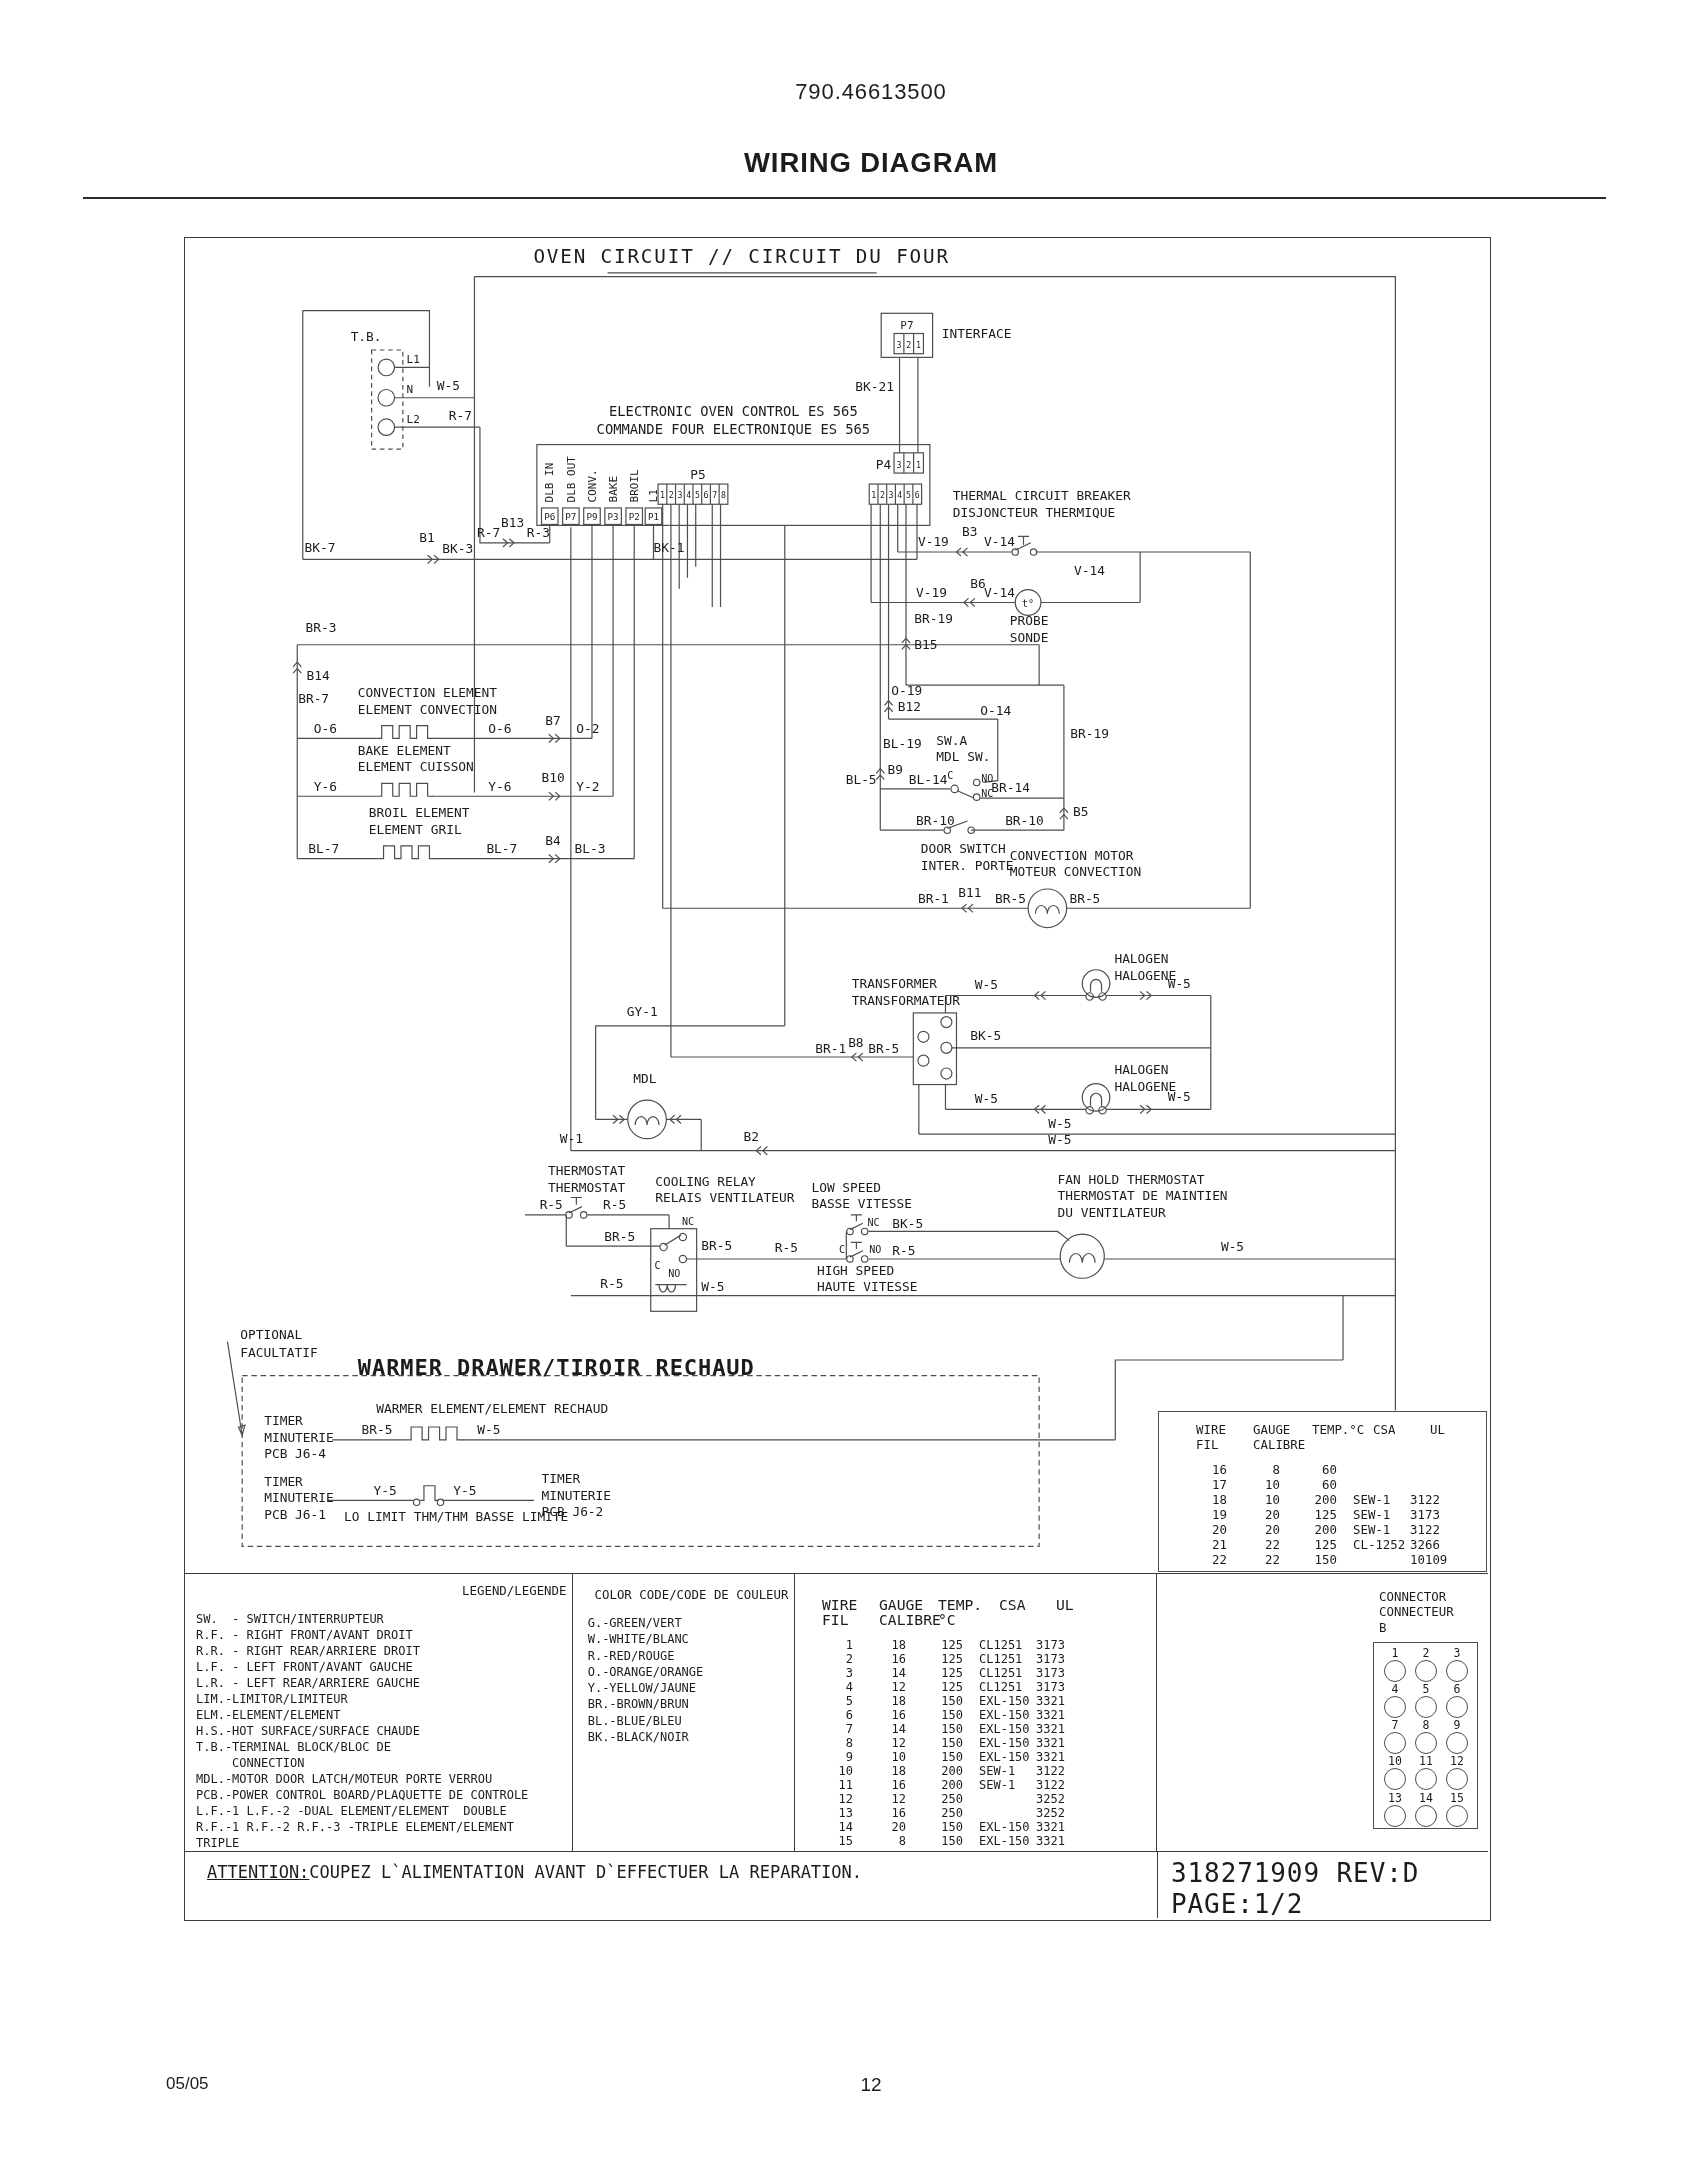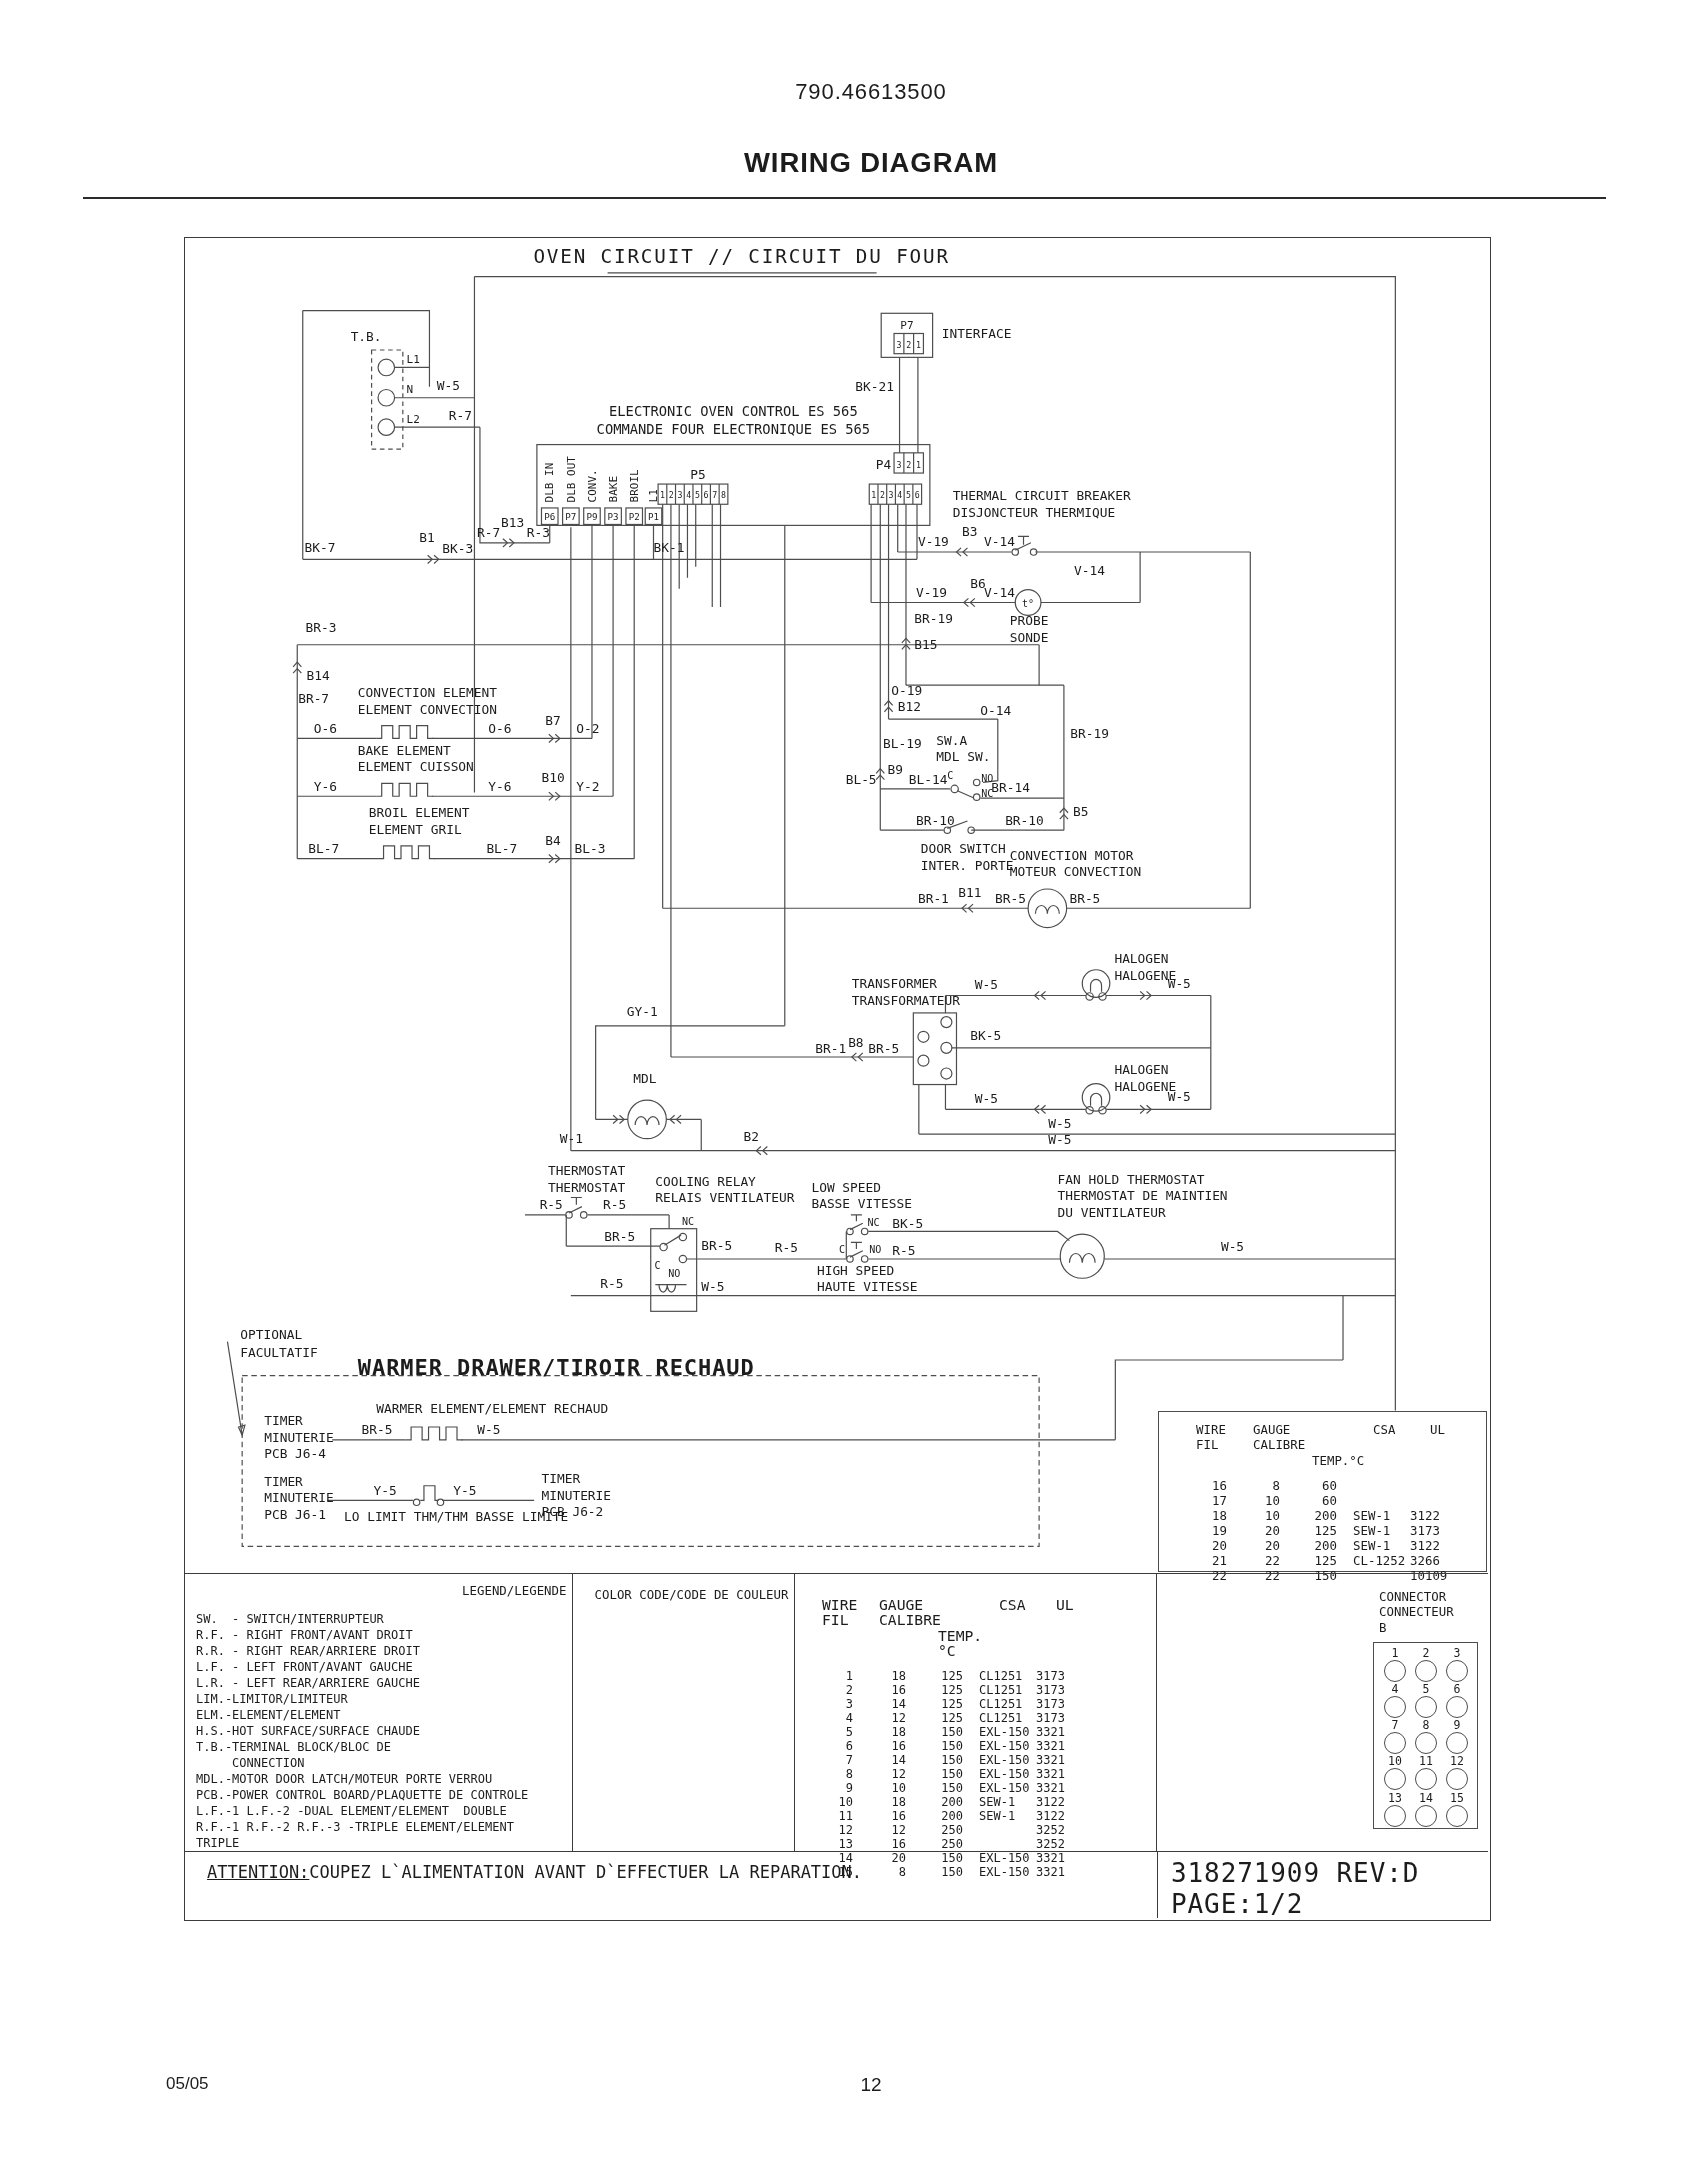--- a/index.html
+++ b/index.html
@@ -19,21 +19,21 @@
   svg .s10{font-size:10px;}
   svg .s9{font-size:9px;}
   svg .s23{font-size:24px;font-weight:600;letter-spacing:1px;}
   svg .mid{text-anchor:middle;}
   svg .end{text-anchor:end;}
   .wire, svg path, svg rect.box, svg circle{stroke:#4d4d4d;fill:none;stroke-width:1.3;}
   
   #wtbl-small{top:1173px;left:973px;width:329px;height:161px;border:1.4px solid #4d4d4d;box-sizing:border-box;font-size:12.4px;}
   .thead{display:flex;padding:11px 0 1.8px 37px;}
   .thead .hc{line-height:14.7px;}
-  .hc1{width:57px;} .hc2{width:59px;} .hc3{width:61px;margin-top:31px;} .hc4{width:57px;} .hc5{width:46px;text-align:left;}
+  .hc1{width:57px;} .hc2{width:59px;} .hc3{width:61px;} .hc4{width:57px;} .hc5{width:46px;text-align:left;}
   .trow{display:flex;line-height:15px;padding-left:37px;}
   .trow .c0{width:31px;text-align:right;}
   .trow .c1{width:53px;text-align:right;}
   .trow .c2{width:57px;text-align:right;}
   .trow .c3{width:73px;text-align:left;padding-left:16px;box-sizing:border-box;}
   .trow .c4{width:51px;text-align:left;}
   #wtbl-small .trow{padding-left:37px;}
   #wtbl-small .rows{margin-top:7.3px;}
   
   #band-legend{top:1335px;left:0;width:1303px;height:278px;border-top:1.8px solid #3c3c3c;box-sizing:border-box;}
@@ -515,20 +515,31 @@
           <div class="lg-item">     CONNECTION</div>
           <div class="lg-item">MDL.-MOTOR DOOR LATCH/MOTEUR PORTE VERROU</div>
           <div class="lg-item">PCB.-POWER CONTROL BOARD/PLAQUETTE DE CONTROLE</div>
           <div class="lg-item">L.F.-1 L.F.-2 -DUAL ELEMENT/ELEMENT  DOUBLE</div>
           <div class="lg-item">R.F.-1 R.F.-2 R.F.-3 -TRIPLE ELEMENT/ELEMENT</div>
           <div class="lg-item">TRIPLE</div>
         </div>
     </div>
     <div class="col" id="col-color">
       <div class="lg-title">COLOR CODE/CODE DE COULEUR</div>
+      <div>
+
+      <div class="lg-item">G.-GREEN/VERT</div>
+          <div class="lg-item">W.-WHITE/BLANC</div>
+          <div class="lg-item">R.-RED/ROUGE</div>
+          <div class="lg-item">O.-ORANGE/ORANGE</div>
+          <div class="lg-item">Y.-YELLOW/JAUNE</div>
+          <div class="lg-item">BR.-BROWN/BRUN</div>
+          <div class="lg-item">BL.-BLUE/BLEU</div>
+          <div class="lg-item">BK.-BLACK/NOIR</div>
+        </div>
     </div>
     <div class="col" id="col-table">
       <div class="thead">
         <span class="hc hc1"><span>WIRE</span><br><span>FIL</span></span>
         <span class="hc hc2"><span>GAUGE</span><br><span>CALIBRE</span></span>
         <span class="hc hc3">TEMP.°C</span>
         <span class="hc hc4">CSA</span>
         <span class="hc hc5">UL</span>
       </div>
       <div class="rows">

